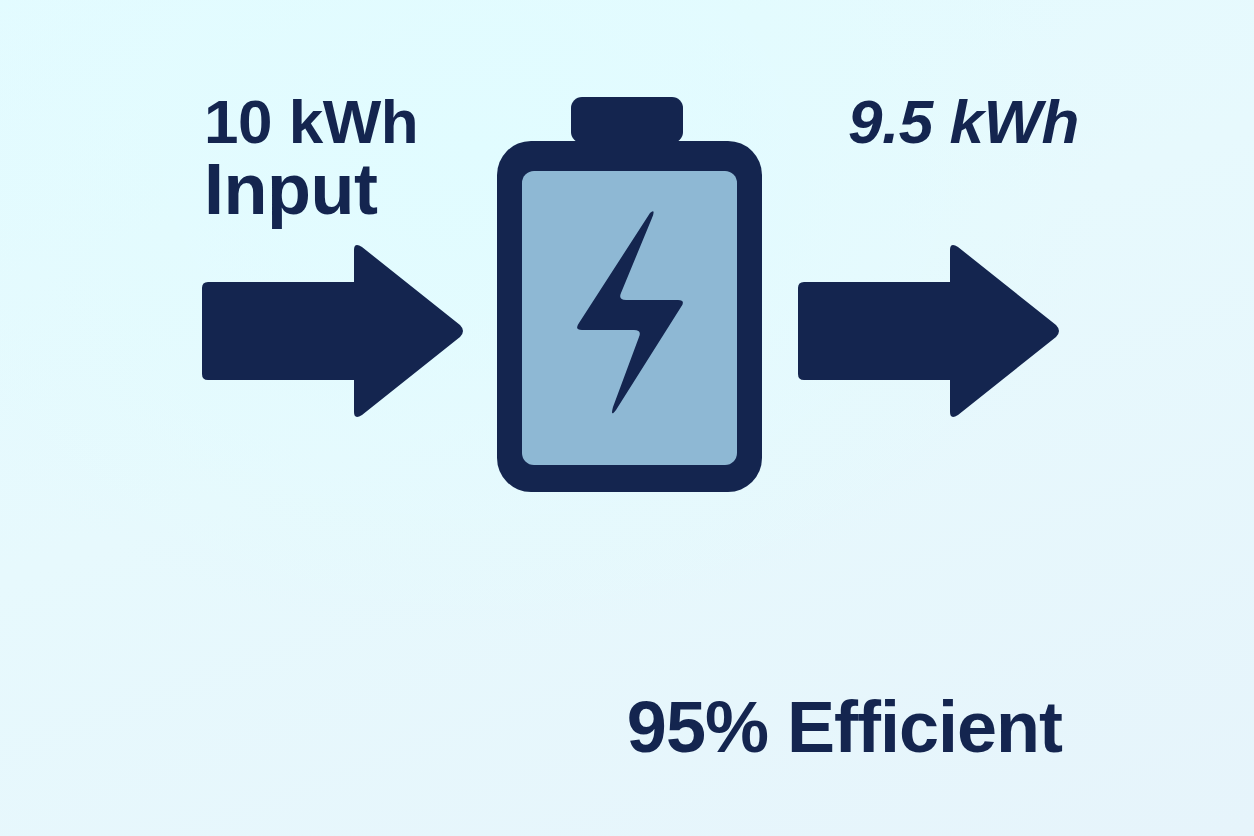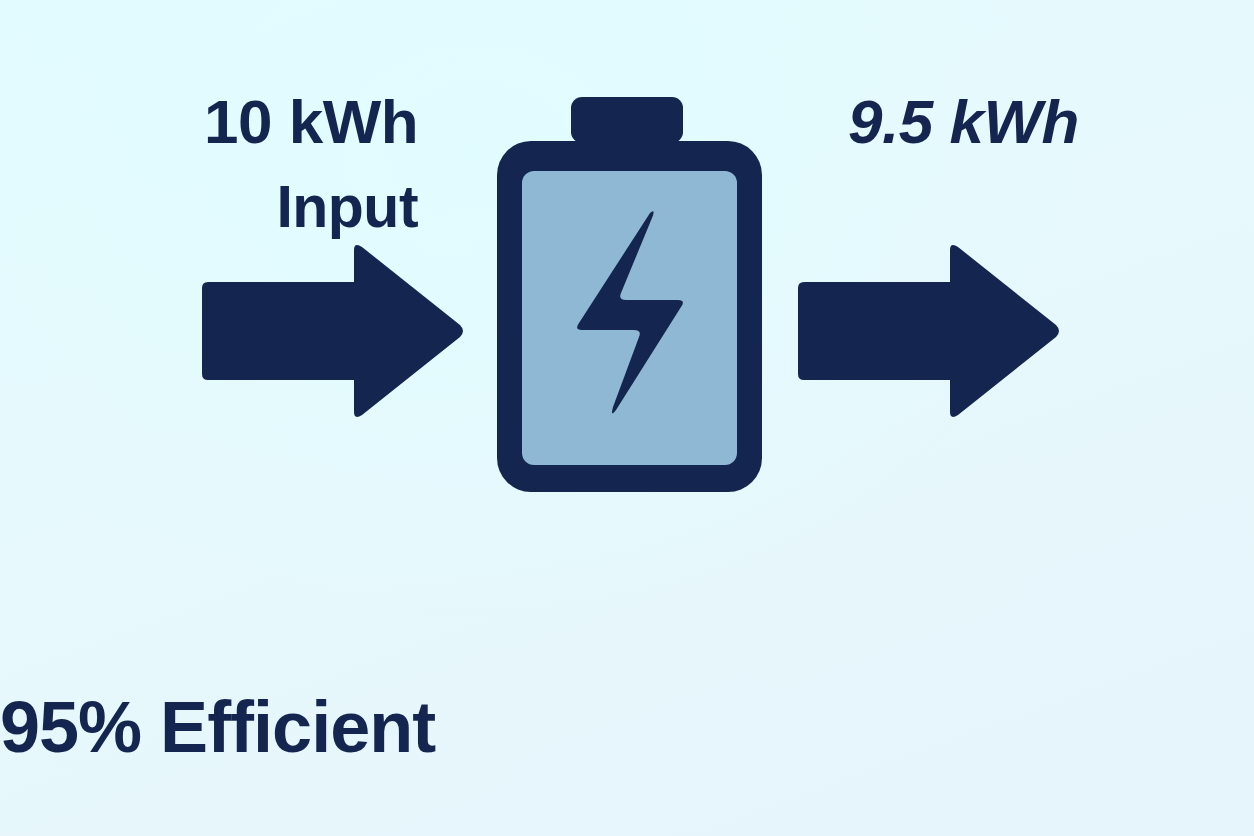--- a/index.html
+++ b/index.html
@@ -31,23 +31,22 @@
     line-height: 1.02;
     letter-spacing: -0.5px;
     white-space: nowrap;
   }
   .side-label .val {
     display: block;
     font-size: 62px;
   }
   .side-label .cap {
     display: block;
-    font-size: 59px;
-    margin-top: 24px;
-    text-align: right;
+    font-size: 72px;
+    margin-top: 0;
   }
 
   #label-input {
     left: 204px;
     top: 90px;
     text-align: left;
   }
   #label-output {
     left: 848px;
     top: 90px;
@@ -80,21 +79,21 @@
     width: 1254px;
     height: 150px;
   }
 
   
   #result {
     position: absolute;
     left: 0;
     top: 686px;
     width: 1062px;
-    text-align: left;
+    text-align: right;
     font-size: 72px;
     font-weight: bold;
     color: #14254f;
     letter-spacing: -1px;
     white-space: nowrap;
   }
 </style>
 </head>
 <body>
 

